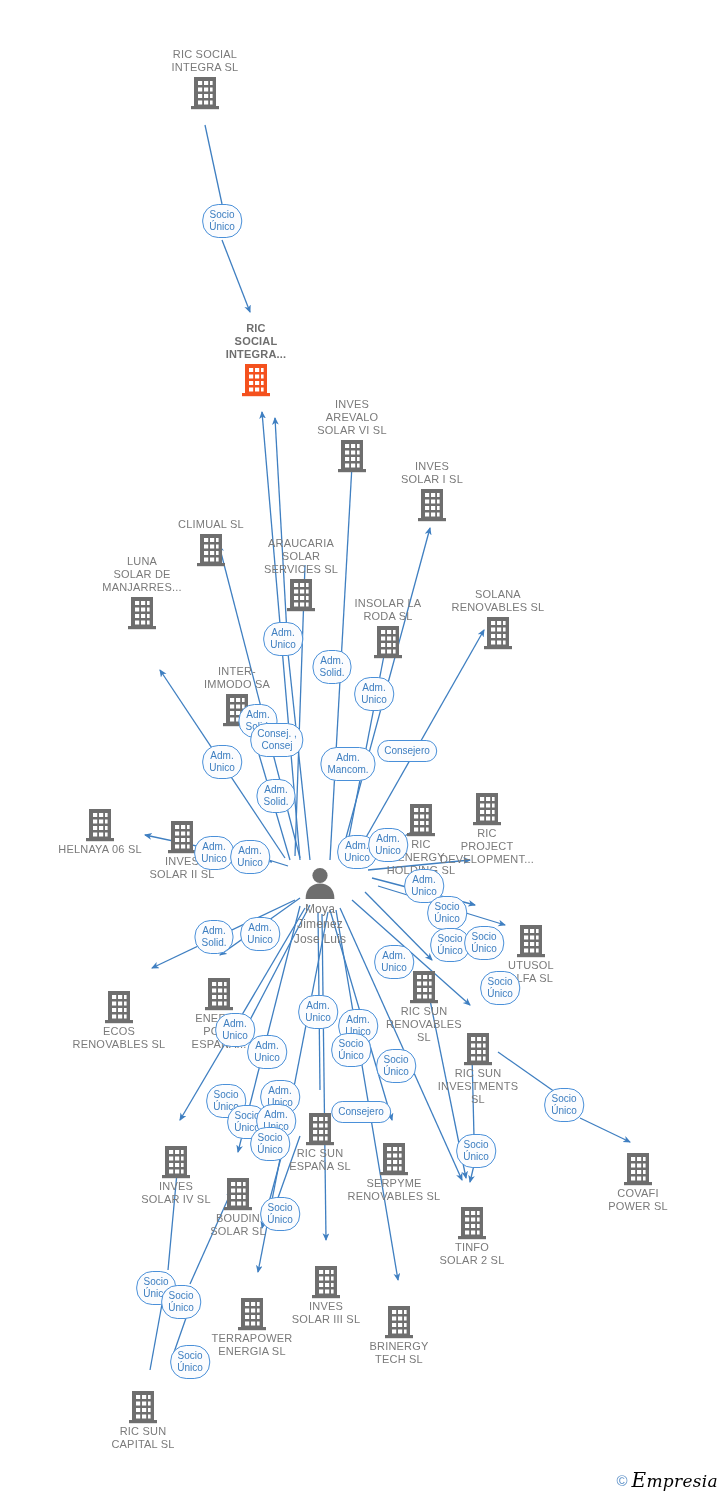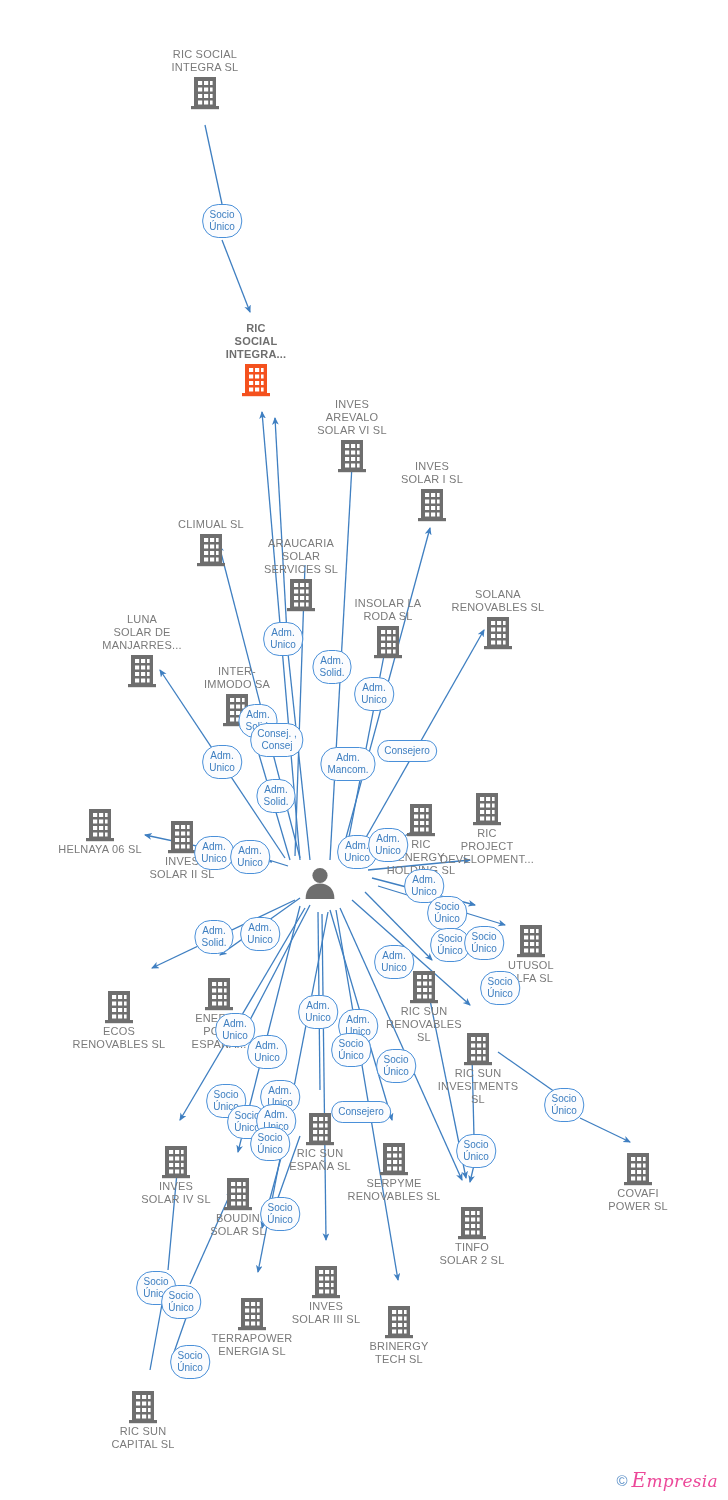--- a/index.html
+++ b/index.html
@@ -67,21 +67,21 @@
   #watermark {
     position: absolute;
     right: 10px;
     bottom: 8px;
     display: flex;
     align-items: center;
     gap: 4px;
     font-size: 15px;
   }
   #watermark .copy { color: #5a8fc7; font-size: 15px; }
-  #watermark .brand { color: #ec4899; font-family: "DejaVu Serif", serif; font-style: italic; font-size: 17px; letter-spacing: .3px;}
+  #watermark .brand { color: #000000; font-family: "DejaVu Serif", serif; font-style: italic; font-size: 17px; letter-spacing: .3px;}
   #watermark .brand .cap { font-size: 20px; }
 </style>
 </head>
 <body>
 
 <div id="canvas">
 
   <svg id="edges" viewBox="0 0 728 1500">
     <defs>
       <marker id="arrowhead" markerWidth="7" markerHeight="7" refX="5.2" refY="2.6" orient="auto" markerUnits="strokeWidth">
@@ -339,21 +339,21 @@
               <rect x="8" y="19" width="4.2" height="4"></rect>
               <rect x="14" y="19" width="4.2" height="4"></rect>
               <rect x="20" y="19" width="2.6" height="4"></rect>
               <rect x="8" y="25.5" width="4.2" height="4"></rect>
               <rect x="14" y="25.5" width="4.2" height="4"></rect>
               <rect x="20" y="25.5" width="2.6" height="4"></rect>
             </g>
           </svg>
         </div>
       </div>
-      <div class="node" style="left: 142px; top: 613px; text-align: center;">
+      <div class="node" style="left: 142px; top: 555px; text-align: center;">
         <div class="nlabel">LUNA
 SOLAR DE
 MANJARRES...</div>
         <div class="glyph">
           <svg width="30" height="36" viewBox="0 0 30 36" aria-hidden="true">
             <g fill="#6e6e6e">
               <rect x="4" y="2" width="22" height="29"></rect>
               <rect x="1" y="31" width="28" height="3.2"></rect>
             </g>
             <g fill="#ffffff">
@@ -897,20 +897,23 @@
         <div class="nlabel">RIC SUN
 CAPITAL  SL</div>
       </div>
       <div class="node person" style="left: 320px; top: 866px;">
         <div class="pglyph">
           <svg width="34" height="34" viewBox="0 0 34 34" aria-hidden="true">
             <circle cx="17" cy="9.5" r="7.6" fill="#6e6e6e"></circle>
             <path d="M2.6 33 C2.6 22.6 9 17.6 17 17.6 C25 17.6 31.4 22.6 31.4 33 Z" fill="#6e6e6e"></path>
           </svg>
         </div>
+        <div class="nlabel">Moya
+Jimenez
+Jose Luis</div>
       </div>
     </div>
   <div id="badges-layer">
       <div class="badge" style="left: 222px; top: 221px;">Socio
 Único</div>
       <div class="badge" style="left: 283px; top: 639px;">Adm.
 Unico</div>
       <div class="badge" style="left: 332px; top: 667px;">Adm.
 Solid.</div>
       <div class="badge" style="left: 374px; top: 694px;">Adm.

